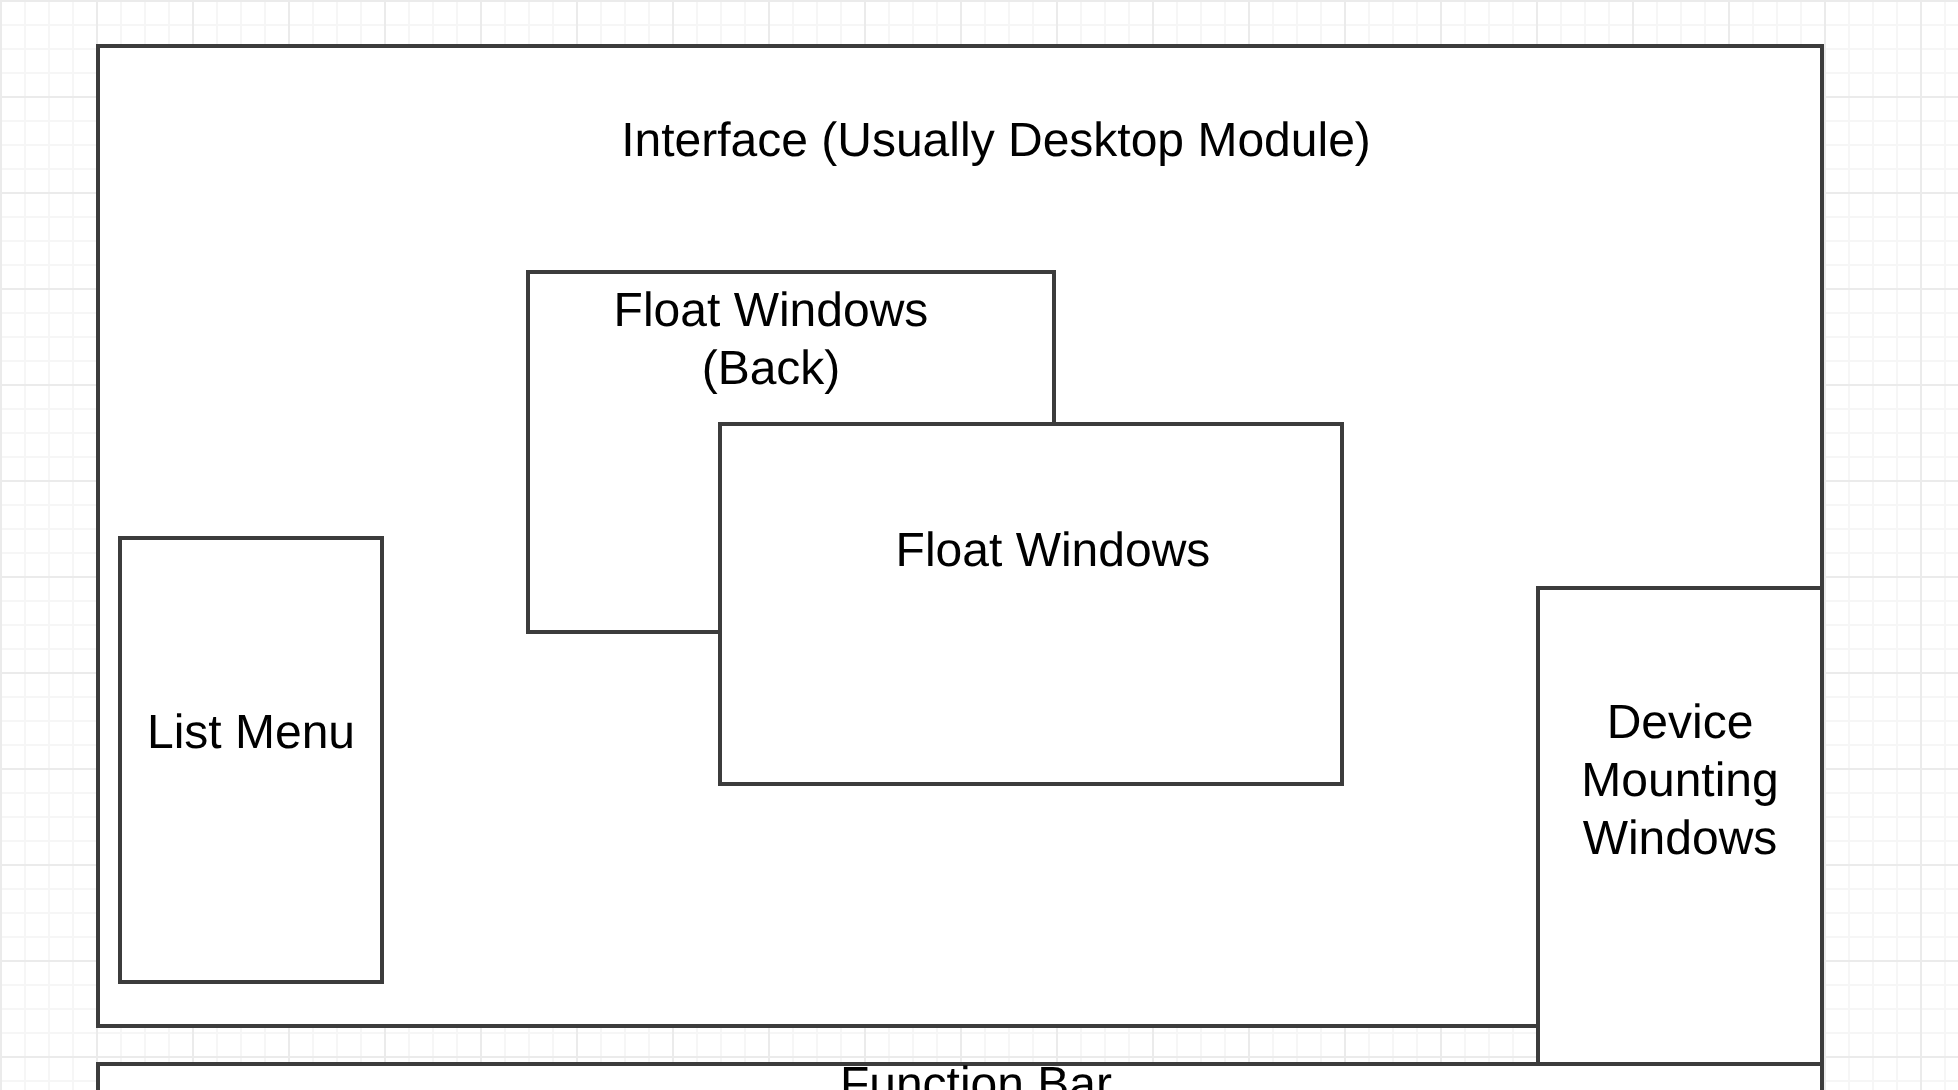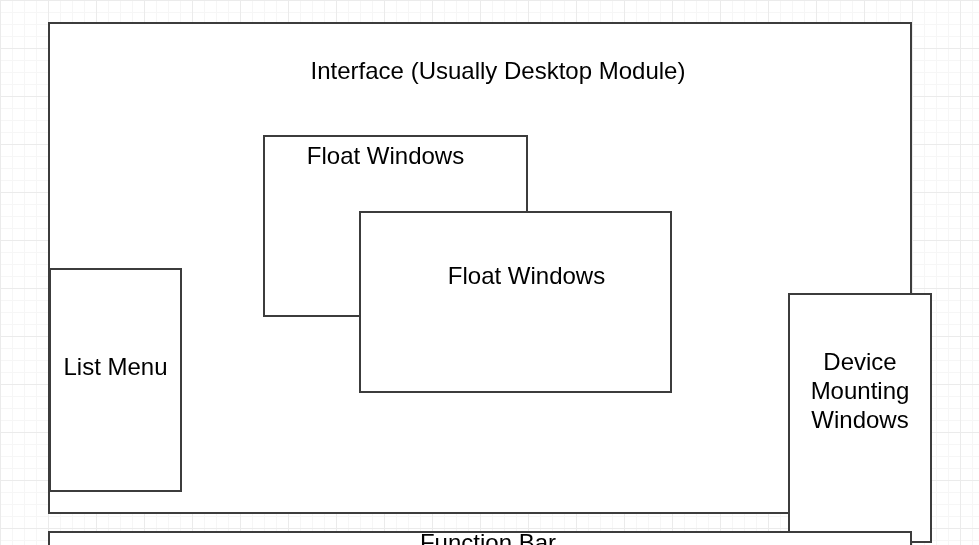--- a/index.html
+++ b/index.html
@@ -34,22 +34,22 @@
     left: 0;
     right: 0;
     font-size: 24px;
     line-height: 29px;
     text-align: center;
     white-space: nowrap;
   }
   #interface-box   { left: 48px;  top: 22px;  width: 864px; height: 492px; text-decoration: underline; }
   #float-back-box  { left: 263px; top: 135px; width: 265px; height: 182px; }
   #float-front-box { left: 359px; top: 211px; width: 313px; height: 182px; }
-  #list-menu-box   { left: 49px;  top: 268px; width: 133px; height: 224px; }
-  #device-box      { left: 788px; top: 293px; width: 144px; height: 250px; }
+  #list-menu-box   { left: 59px;  top: 268px; width: 133px; height: 224px; }
+  #device-box      { left: 768px; top: 293px; width: 144px; height: 250px; }
   #function-bar    { left: 48px;  top: 490px; width: 864px; height: 24px; margin-top: 41px; }
 
   #interface-label   { top: 32px; transform: translateX(18px); }
   #float-back-label  { top: 4px;  transform: translateX(-10px); }
   #float-front-label { top: 48px; transform: translateX(11px); }
   #list-menu-label   { top: 82px; }
   #device-label      { top: 52px; }
   #function-bar-label {
     position: absolute;
     inset: 0;
@@ -67,20 +67,21 @@
 
 <div class="canvas">
 
   <div class="shape" id="interface-box">
     <div class="shape-label" id="interface-label">Interface (Usually Desktop Module)</div>
   </div>
 
   <div class="shape" id="float-back-box">
     <div class="shape-label" id="float-back-label">
       <div>Float Windows</div>
+      <div>(Back)</div>
     </div>
   </div>
 
   <div class="shape" id="float-front-box">
     <div class="shape-label" id="float-front-label">
       <div>Float Windows</div>
     </div>
   </div>
 
   <div class="shape" id="list-menu-box">

